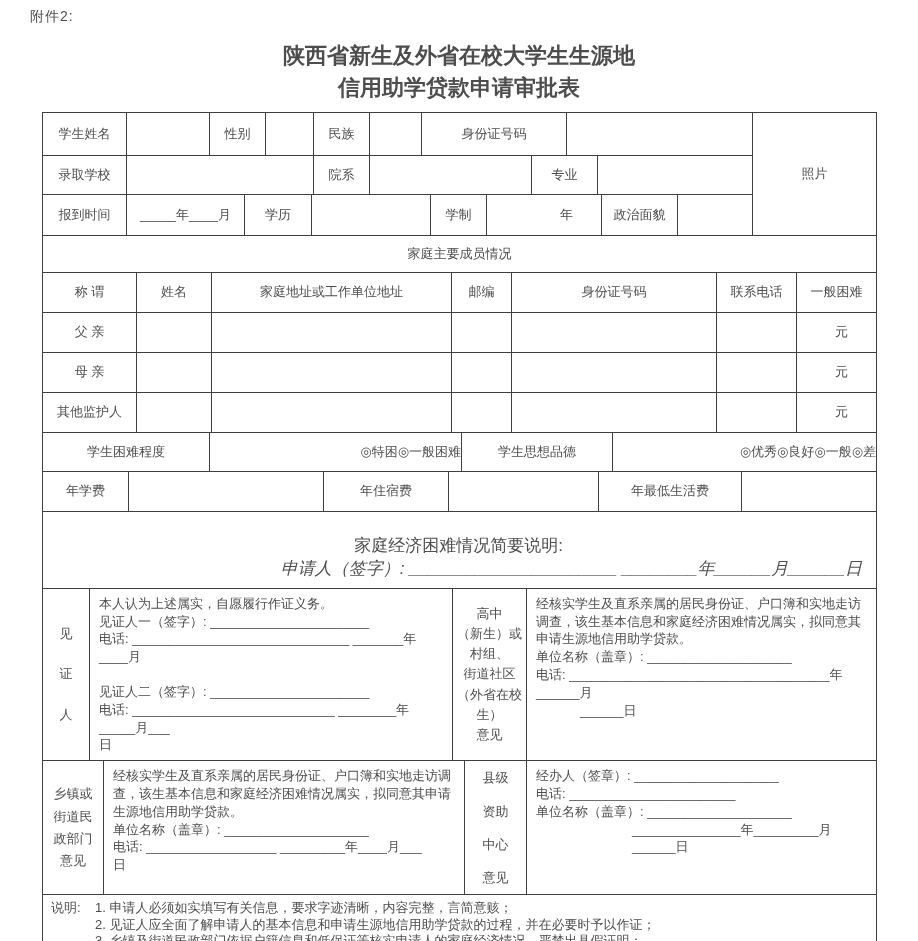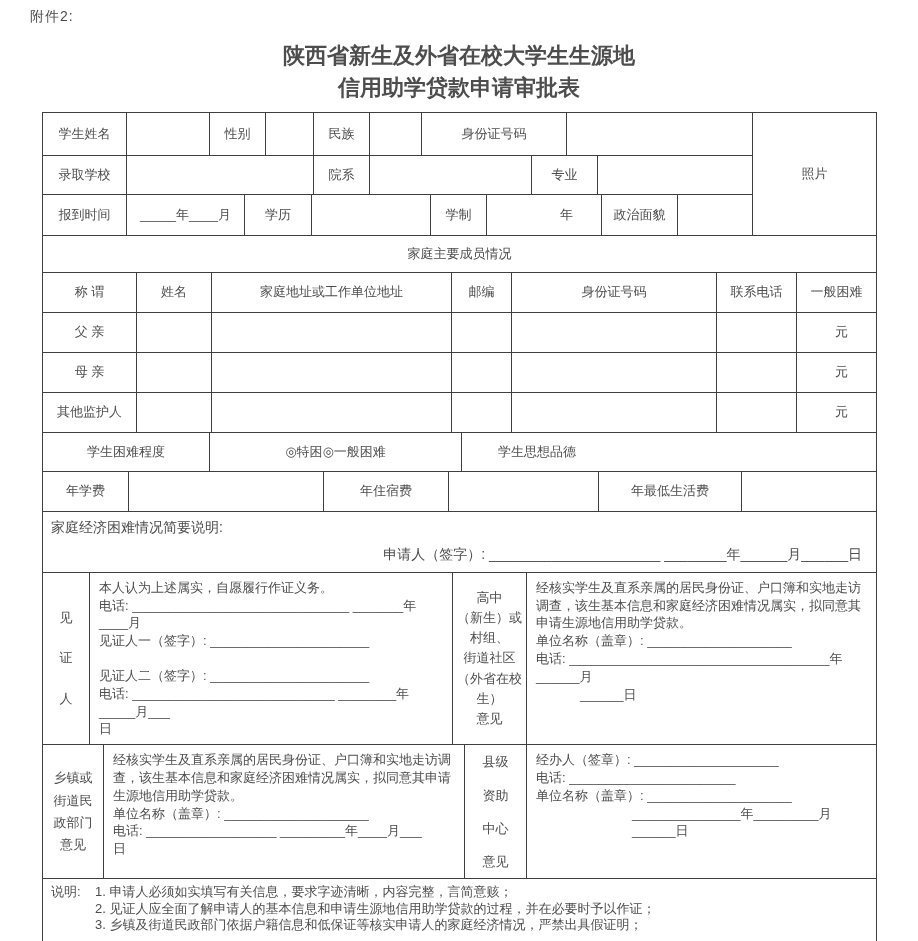--- a/index.html
+++ b/index.html
@@ -25,26 +25,26 @@
   .rA2 .c{min-height:38px;}
   .rA3 .c{min-height:40px;}
   .photo{flex:0 0 123px;border-left:1px solid #3f3f3f;display:flex;align-items:center;justify-content:center;font-size:13px;}
   .right-pad{justify-content:flex-end;padding-right:28px;}
   
   .bandB{min-height:36px;display:flex;align-items:center;justify-content:center;font-size:13px;}
   
   .rC .c{min-height:39px;}
   
   .bandD .c{min-height:38px;}
-  .opts{display:flex;width:100%;justify-content:center;align-items:center;}
+  .opts{display:flex;width:100%;justify-content:flex-end;align-items:center;}
   
   .bandE .c{min-height:39px;}
   
-  .bandF{min-height:61px;display:flex;flex-direction:column;box-sizing:border-box;padding:7px 10px 8px 8px;font-size:14px;}
-  .sig-line{margin-top:auto;align-self:flex-end;padding-right:4px;}
+  .bandF{min-height:61px;display:flex;flex-direction:column;box-sizing:border-box;padding:22px 10px 8px 8px;font-size:17px;align-items:center;}
+  .sig-line{margin-top:auto;align-self:flex-end;padding-right:4px;font-style:italic;}
   
   .bandG .c{min-height:134px;}
   .bandH .c{min-height:133px;}
   .vlabel{white-space:pre-line;line-height:1.55;}
   .vl-witness{line-height:3.1;}
   .vl-county{line-height:2.55;}
   .vl-town{line-height:1.7;}
   .opinion{display:block;padding:6px 10px 6px 9px;font-size:13px;line-height:1.37;text-align:left;}
   .opinion div{min-height:17px;}
   .spacer{height:10px;}
@@ -146,20 +146,28 @@
 
   <div class="band frow bandD">
     <div class="c" style="width:166px">学生困难程度</div>
     <div class="c" style="width:252px">
       <div class="opts">
         <span>◎特困</span>
         <span>◎一般困难</span>
       </div>
     </div>
     <div class="c" style="width:151px">学生思想品德</div>
+    <div class="c grow">
+      <div class="opts">
+        <span>◎优秀</span>
+        <span>◎良好</span>
+        <span>◎一般</span>
+        <span>◎差</span>
+      </div>
+    </div>
   </div>
 
   <div class="band frow bandE">
     <div class="c" style="width:85px">年学费</div>
     <div class="c" style="width:195px"></div>
     <div class="c" style="width:125px">年住宿费</div>
     <div class="c" style="width:150px"></div>
     <div class="c" style="width:143px">年最低生活费</div>
     <div class="c grow"></div>
   </div>
@@ -171,22 +179,22 @@
 
   <div class="band frow bandG">
     <div class="c" style="width:46px">
       <div class="vlabel vl-witness">见
 证
 人</div>
     </div>
     <div class="c" style="width:363px;align-items:flex-start">
       <div class="opinion">
         <div>本人认为上述属实，自愿履行作证义务。</div>
+        <div>见证人一（签字）: ______________________</div>
         <div>电话: ______________________________          _______年____月</div>
-        <div>见证人一（签字）: ______________________</div>
         <div class="spacer"></div>
         <div>见证人二（签字）: ______________________</div>
         <div>电话: ____________________________         ________年_____月___</div>
         <div>日</div>
       </div>
     </div>
     <div class="c" style="width:74px">
       <div class="vlabel">高中
 （新生）或
 村组、

